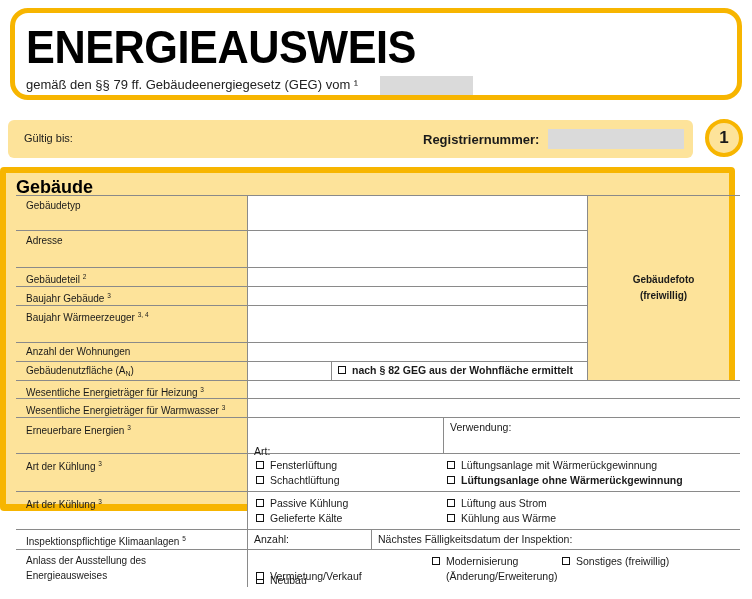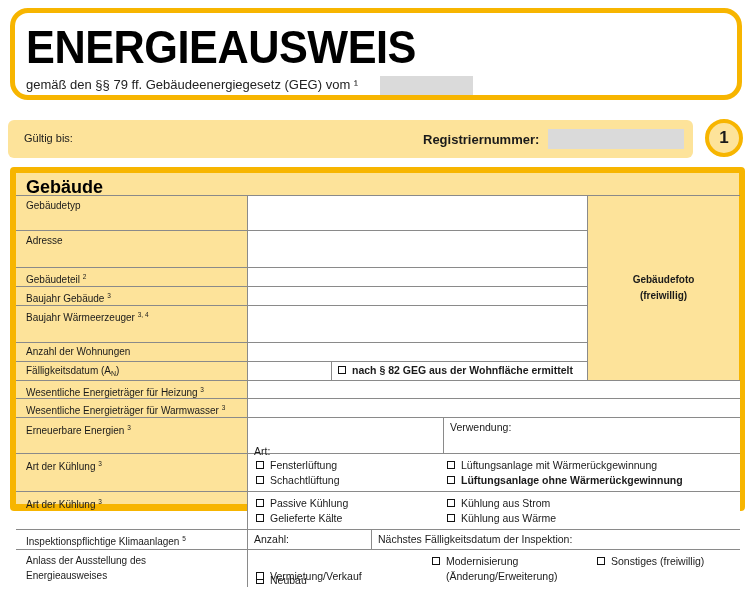--- a/index.html
+++ b/index.html
@@ -36,21 +36,21 @@
   .reg-field {
     position: absolute; left: 540px; top: 9px; width: 136px; height: 20px; background: #dadada;
   }
   .page-circle {
     position: absolute; left: 705px; top: 119px; width: 38px; height: 38px;
     border: 4px solid #f7b500; border-radius: 50%; background: #fde39a;
     font-size: 17px; font-weight: bold; text-align: center; line-height: 30px;
   }
 
   .main-box {
-    position: absolute; left: 10px; top: 167px; width: 735px; height: 344px;
+    position: absolute; left: 0; top: 167px; width: 735px; height: 344px;
     border: 6px solid #f7b500; border-bottom-width: 7px; border-radius: 4px;
     background: #fde39a; overflow: hidden;
   }
   .section-title {
     position: absolute; left: 10px; top: 4px; font-size: 18px; font-weight: bold; color: #000;
   }
   .lbl {
     position: absolute; font-size: 10px; color: #1a1a1a; line-height: 13px;
   }
   .cell-white { position: absolute; background: #ffffff; }
@@ -125,21 +125,21 @@
 <div class="vline" style="left:331px;top:361px;height:19px;"></div>
 <div class="vline" style="left:443px;top:417px;height:36px;"></div>
 <div class="vline" style="left:371px;top:529px;height:20px;"></div>
 
 <div class="lbl" style="left:26px;top:199px;"><span>Gebäudetyp</span></div>
 <div class="lbl" style="left:26px;top:234px;"><span>Adresse</span></div>
 <div class="lbl" style="left:26px;top:270px;"><span>Gebäudeteil</span> <span class="sup">2</span></div>
 <div class="lbl" style="left:26px;top:289px;"><span>Baujahr Gebäude</span> <span class="sup">3</span></div>
 <div class="lbl" style="left:26px;top:308px;"><span>Baujahr Wärmeerzeuger</span> <span class="sup">3, 4</span></div>
 <div class="lbl" style="left:26px;top:345px;"><span>Anzahl der Wohnungen</span></div>
-<div class="lbl" style="left:26px;top:364px;"><span>Fälligkeitsdatum (A</span><span style="font-size:7px;vertical-align:-2px;">N</span><span>)</span></div>
+<div class="lbl" style="left:26px;top:364px;"><span>Gebäudenutzfläche (A</span><span style="font-size:7px;vertical-align:-2px;">N</span><span>)</span></div>
 <div class="lbl" style="left:26px;top:383px;"><span>Wesentliche Energieträger für Heizung</span> <span class="sup">3</span></div>
 <div class="lbl" style="left:26px;top:401px;"><span>Wesentliche Energieträger für Warmwasser</span> <span class="sup">3</span></div>
 <div class="lbl" style="left:26px;top:421px;"><span>Erneuerbare Energien</span> <span class="sup">3</span></div>
 <div class="lbl" style="left:26px;top:457px;"><span>Art der Kühlung</span> <span class="sup">3</span></div>
 <div class="lbl" style="left:26px;top:495px;"><span>Art der Kühlung</span> <span class="sup">3</span></div>
 <div class="lbl" style="left:26px;top:532px;"><span>Inspektionspflichtige Klimaanlagen</span> <span class="sup">5</span></div>
 <div class="lbl" style="left:26px;top:553px;line-height:15px;"><span>Anlass der Ausstellung des</span><br><span>Energieausweises</span></div>
 
 <div class="photo-label"><span>Gebäudefoto</span><br><span>(freiwillig)</span></div>
 
@@ -148,23 +148,23 @@
 <div class="val" style="left:254px;top:421px;margin-top:24px;">Art:</div>
 <div class="val" style="left:450px;top:421px;">Verwendung:</div>
 
 <div class="opt" style="left:256px;top:459px;"><span class="cb"></span><span>Fensterlüftung</span></div>
 <div class="opt" style="left:256px;top:474px;"><span class="cb"></span><span>Schachtlüftung</span></div>
 <div class="opt" style="left:447px;top:459px;"><span class="cb"></span><span>Lüftungsanlage mit Wärmerückgewinnung</span></div>
 <div class="opt" style="left:447px;top:474px;font-weight:bold;"><span class="cb"></span><span>Lüftungsanlage ohne Wärmerückgewinnung</span></div>
 
 <div class="opt" style="left:256px;top:497px;"><span class="cb"></span><span>Passive Kühlung</span></div>
 <div class="opt" style="left:256px;top:512px;"><span class="cb"></span><span>Gelieferte Kälte</span></div>
-<div class="opt" style="left:447px;top:497px;"><span class="cb"></span><span>Kühlung aus Strom</span></div>
+<div class="opt" style="left:447px;top:497px;"><span class="cb"></span><span>Lüftung aus Strom</span></div>
 <div class="opt" style="left:447px;top:512px;"><span class="cb"></span><span>Kühlung aus Wärme</span></div>
 
 <div class="val" style="left:254px;top:533px;">Anzahl:</div>
 <div class="val" style="left:378px;top:533px;text-align:right;">Nächstes Fälligkeitsdatum der Inspektion:</div>
 
 <div class="opt" style="left:256px;top:574px;"><span class="cb"></span><span>Neubau</span></div>
 <div class="opt" style="left:256px;top:570px;"><span class="cb"></span><span>Vermietung/Verkauf</span></div>
 <div class="opt" style="left:432px;top:555px;"><span class="cb"></span><span>Modernisierung</span></div>
 <div class="opt" style="left:446px;top:570px;">(Änderung/Erweiterung)</div>
-<div class="opt" style="left:597px;top:555px;text-align:center;"><span class="cb"></span><span>Sonstiges (freiwillig)</span></div>
+<div class="opt" style="left:562px;top:555px;text-align:center;"><span class="cb"></span><span>Sonstiges (freiwillig)</span></div>
 
 </body></html>

